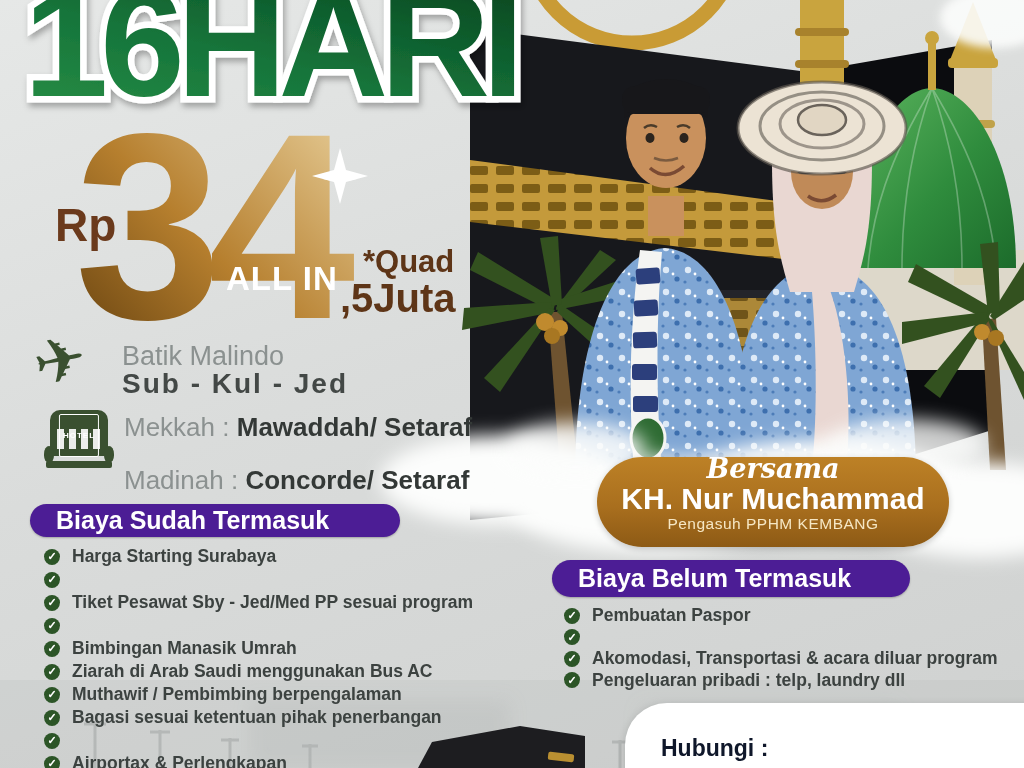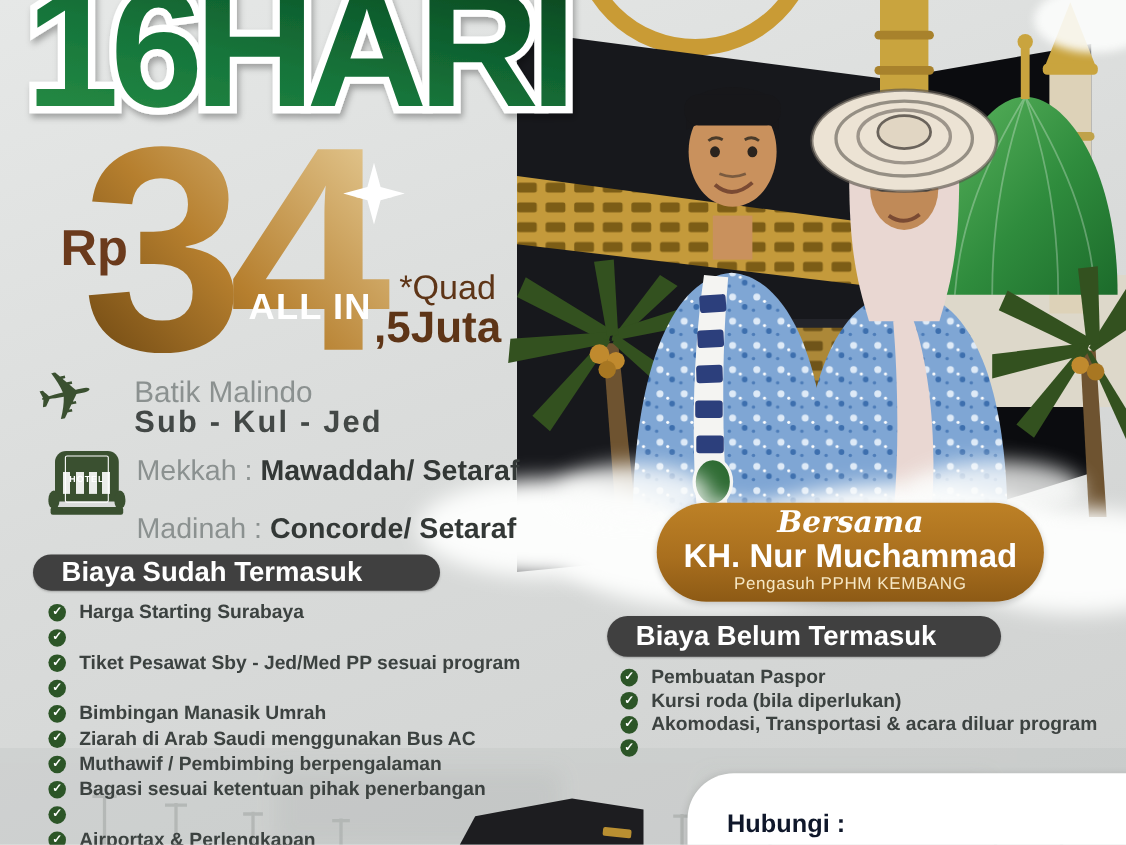--- a/index.html
+++ b/index.html
@@ -8,56 +8,56 @@
     font-family:"Liberation Sans",sans-serif;
     background:linear-gradient(160deg,#e6e8e7 0%,#dadcdb 45%,#cfd1d0 100%);
   }
   .abs{position:absolute;}
   
   #hero-days-svg{left:30px;top:0;width:480px;height:122px;overflow:visible;}
   
   #price-currency{left:55px;top:198px;font-size:46px;font-weight:bold;color:#6b3a1c;z-index:3;}
   #price-digits-svg{left:40px;top:118px;width:340px;height:220px;z-index:2;overflow:visible;}
   #price-allin{left:226px;top:249px;font-size:33px;font-weight:bold;color:#ffffff;letter-spacing:1px;z-index:4;margin-top:11px;}
-  #price-quad{left:363px;top:244px;font-size:31px;font-weight:normal;color:#5e3517;z-index:3;}
+  #price-quad{left:363px;top:244px;font-size:31px;font-weight:bold;color:#5e3517;z-index:3;}
   #price-suffix{left:340px;top:276px;font-size:40px;font-weight:bold;color:#5e3517;z-index:3;}
   
   #flight-icon{left:34px;top:330px;font-size:62px;color:#3a5030;transform:rotate(-12deg);z-index:2;line-height:1;}
   #flight-airline{left:122px;top:341px;font-size:27px;color:#8b9190;z-index:2;}
   #flight-route{left:122px;top:368px;font-size:28px;font-weight:bold;color:#434846;letter-spacing:2px;z-index:2;}
   #hotel-icon{left:46px;top:410px;width:66px;height:58px;z-index:2;}
   .hotel-building{position:absolute;left:4px;top:0;width:58px;height:46px;background:#3a5030;border-radius:10px 10px 2px 2px;}
   .hotel-sign{position:absolute;left:50%;transform:translateX(-50%);top:4px;color:#fff;font-size:8px;font-weight:bold;letter-spacing:1px;border:1px solid #fff;padding:16px 3px;border-radius:2px;}
   .hotel-windows{position:absolute;left:7px;top:19px;width:44px;height:20px;
      background-image:repeating-linear-gradient(90deg,#fff 0 7px,transparent 7px 12px),repeating-linear-gradient(0deg,#fff 0 7px,transparent 7px 12px);
      background-blend-mode:multiply;opacity:.9;
      -webkit-mask:repeating-linear-gradient(90deg,#000 0 7px,transparent 7px 12px);}
   .hotel-base{position:absolute;left:0;bottom:0;width:66px;height:7px;background:#3a5030;border-radius:2px;}
   .hotel-tree{position:absolute;bottom:6px;width:10px;height:16px;background:#3a5030;border-radius:50% 50% 40% 40%;}
   #hotel-line1{left:124px;top:412px;z-index:2;}
   #hotel-line2{left:124px;top:441px;z-index:2;margin-top:24px;}
   .hotel-line{font-size:26px;}
   .hotel-city{color:#8b9190;}
   .hotel-name{color:#33383б;color:#333836;font-weight:bold;}
   
-  .pill{background:#404040;color:#fff;font-weight:bold;border-radius:20px;display:flex;align-items:center;padding:0 26px;box-shadow:0 1px 2px rgba(0,0,0,.25);z-index:2;}
+  .pill{background:#4c1d95;color:#fff;font-weight:bold;border-radius:20px;display:flex;align-items:center;padding:0 26px;box-shadow:0 1px 2px rgba(0,0,0,.25);z-index:2;}
   #included-pill{left:30px;top:504px;width:318px;height:33px;font-size:25px;}
   #excluded-pill{left:552px;top:560px;width:306px;height:37px;font-size:25px;}
   
   .checklist{list-style:none;margin:0;padding:0;z-index:2;}
   #included-list{left:44px;top:545px;}
   #excluded-list{left:564px;top:605px;}
   .checklist li{display:flex;align-items:center;gap:12px;height:23px;}
   #excluded-list li{height:21.5px;}
   .check-icon{width:16px;height:16px;min-width:16px;border-radius:50% 50% 50% 50%/46% 46% 54% 54%;background:#2c5527;color:#fff;font-size:11px;font-weight:bold;display:flex;align-items:center;justify-content:center;line-height:1;}
   .check-label{font-size:17.5px;font-weight:bold;color:#3c4240;white-space:nowrap;}
   
   #speaker-banner{left:597px;top:457px;width:352px;height:90px;border-radius:45px;z-index:2;
     background:linear-gradient(180deg,#bd8126 0%,#a96f1e 55%,#8d5a15 100%);
-    display:flex;flex-direction:column;align-items:center;justify-content:center;box-shadow:0 2px 6px rgba(0,0,0,.2);}
+    display:flex;flex-direction:column;align-items:center;box-shadow:0 2px 6px rgba(0,0,0,.2);}
   #speaker-intro{font-family:"DejaVu Serif",serif;font-style:italic;font-weight:bold;font-size:27px;color:#fff;line-height:1;margin-top:-2px;}
   #speaker-name{font-size:30px;font-weight:bold;color:#fff;line-height:1.1;}
   #speaker-role{font-size:15.5px;color:#f6e7c4;letter-spacing:.5px;}
   
   #contact-box{left:625px;top:703px;width:440px;height:120px;background:#fff;border-radius:42px 0 0 42px;box-shadow:0 2px 8px rgba(0,0,0,.15);z-index:2;}
   #contact-label{position:absolute;left:36px;top:32px;font-size:23px;font-weight:bold;color:#0f172a;}
   
   #artwork{left:0;top:0;width:1024px;height:768px;z-index:0;pointer-events:none;}
   .txt{white-space:nowrap;}
 </style>
@@ -321,26 +321,26 @@
 </div>
 
 <div id="excluded-pill" class="abs pill">Biaya Belum Termasuk</div>
 <ul id="excluded-list" class="abs checklist">
   <li>
       <span class="check-icon">✓</span>
       <span class="check-label">Pembuatan Paspor</span>
     </li>
   <li>
       <span class="check-icon">✓</span>
-      <span class="check-label">Kursi roda (bila diperlukan)</span>
     </li>
   <li>
       <span class="check-icon">✓</span>
       <span class="check-label">Akomodasi, Transportasi &amp; acara diluar program</span>
     </li>
   <li>
       <span class="check-icon">✓</span>
+      <span class="check-label">Pengeluaran pribadi : telp, laundry dll</span>
     </li>
 </ul>
 
 <div id="contact-box" class="abs">
   <div id="contact-label">Hubungi :</div>
 </div>
 
 </body></html>

